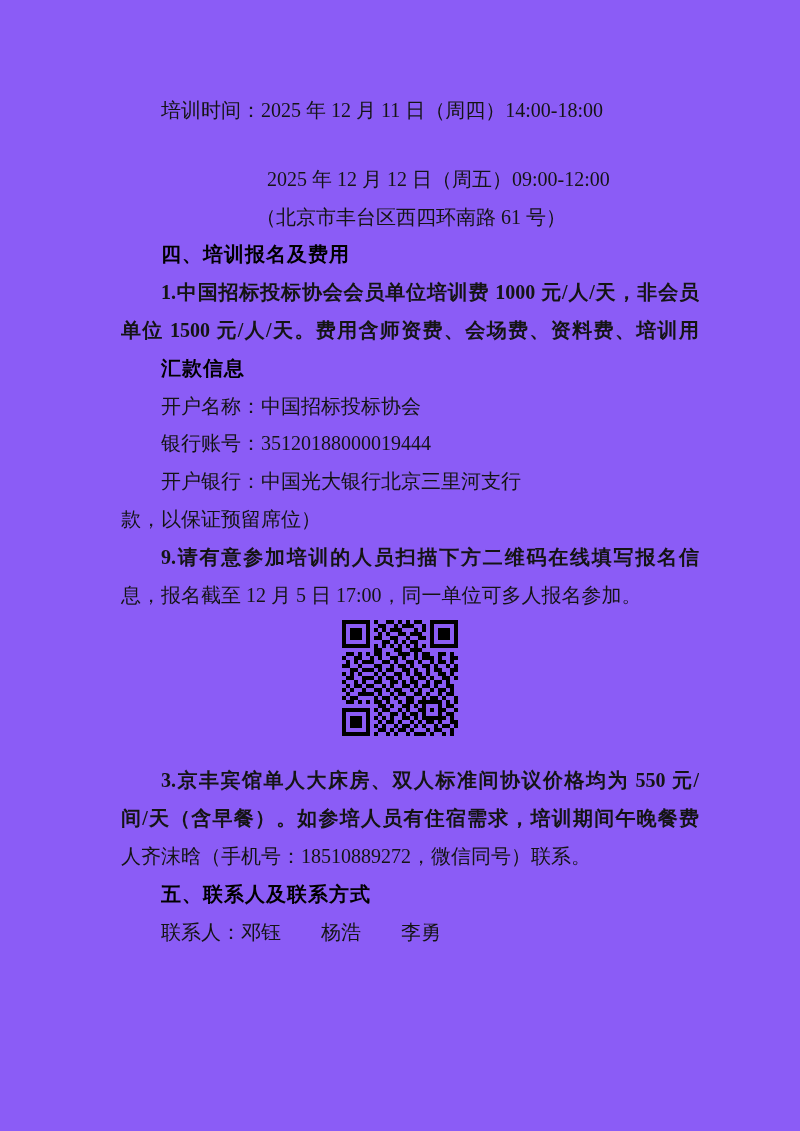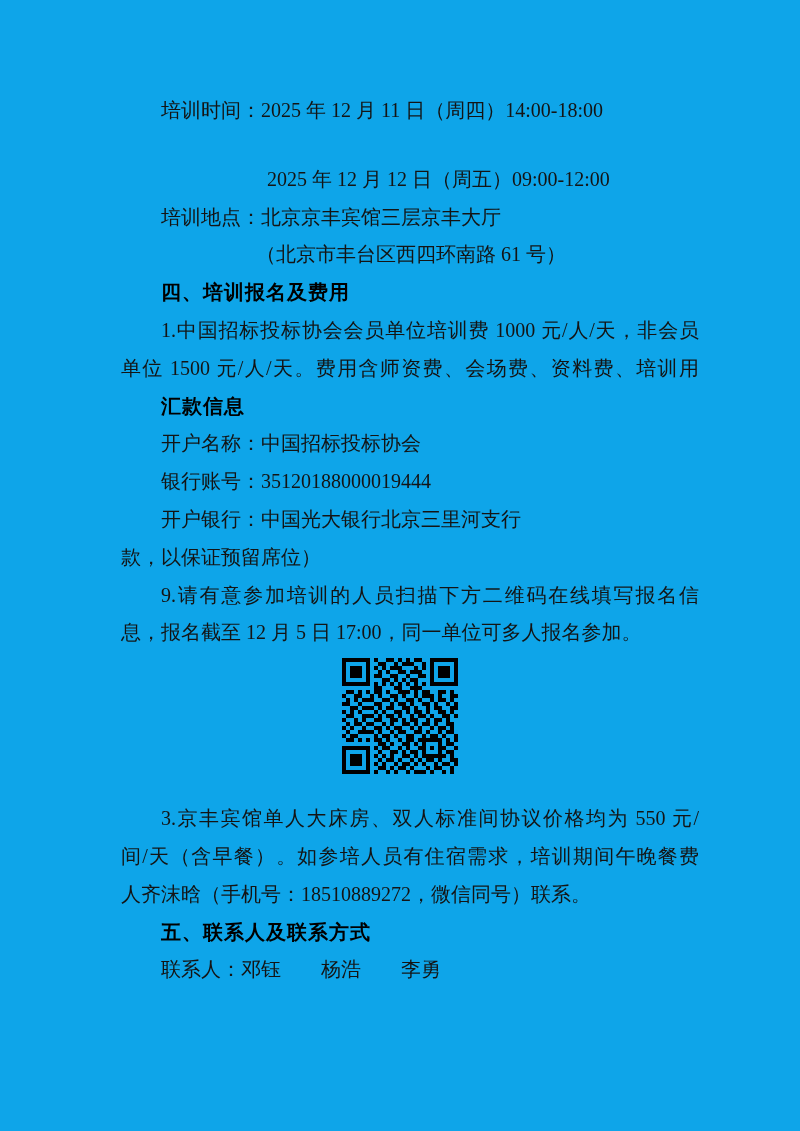--- a/index.html
+++ b/index.html
@@ -5,38 +5,39 @@
   html, body {
     margin: 0;
     padding: 0;
     background: #ffffff;
   }
   .page {
     position: relative;
     width: 800px;
     height: 1131px;
     margin: 0 auto;
-    background: #0ea5e9;
+    background: #8b5cf6;
     box-sizing: border-box;
     padding: 92px 101px 0 121px;
     font-family: "Liberation Serif", "DejaVu Serif", serif;
     font-size: 20px;
     color: #141414;
     overflow: hidden;
   }
   .line {
     line-height: 37.8px;
     height: 37.8px;
     white-space: nowrap;
   }
   .just {
     white-space: normal;
     text-align: justify;
     text-align-last: justify;
     overflow: hidden;
+    font-weight: bold;
   }
   .indent-2   { text-indent: 2em; }
   .indent-73  { text-indent: 7.3em; margin-top: 31px; }
   .indent-675 { text-indent: 6.75em; }
   .heading {
     font-family: Liberation Sans, sans-serif;
     font-weight: 700;
     color: #000000;
     letter-spacing: 1px;
   }
@@ -48,21 +49,20 @@
   }
   .qr-block .m { background: #000000; }
 </style>
 </head>
 <body>
 
 <div class="page">
 
   <div class="line indent-2">培训时间：2025 年 12 月 11 日（周四）14:00-18:00</div>
   <div class="line indent-73">2025 年 12 月 12 日（周五）09:00-12:00</div>
-  <div class="line indent-2">培训地点：北京京丰宾馆三层京丰大厅</div>
   <div class="line indent-675">（北京市丰台区西四环南路 61 号）</div>
 
   <div class="line indent-2 heading">四、培训报名及费用</div>
 
   <div class="line just indent-2">1.中国招标投标协会会员单位培训费 1000 元/人/天，非会员</div>
   <div class="line just">单位 1500 元/人/天。费用含师资费、会场费、资料费、培训用品、</div>
 
   <div class="line indent-2 heading">汇款信息</div>
 
   <div class="line indent-2">开户名称：中国招标投标协会</div>

